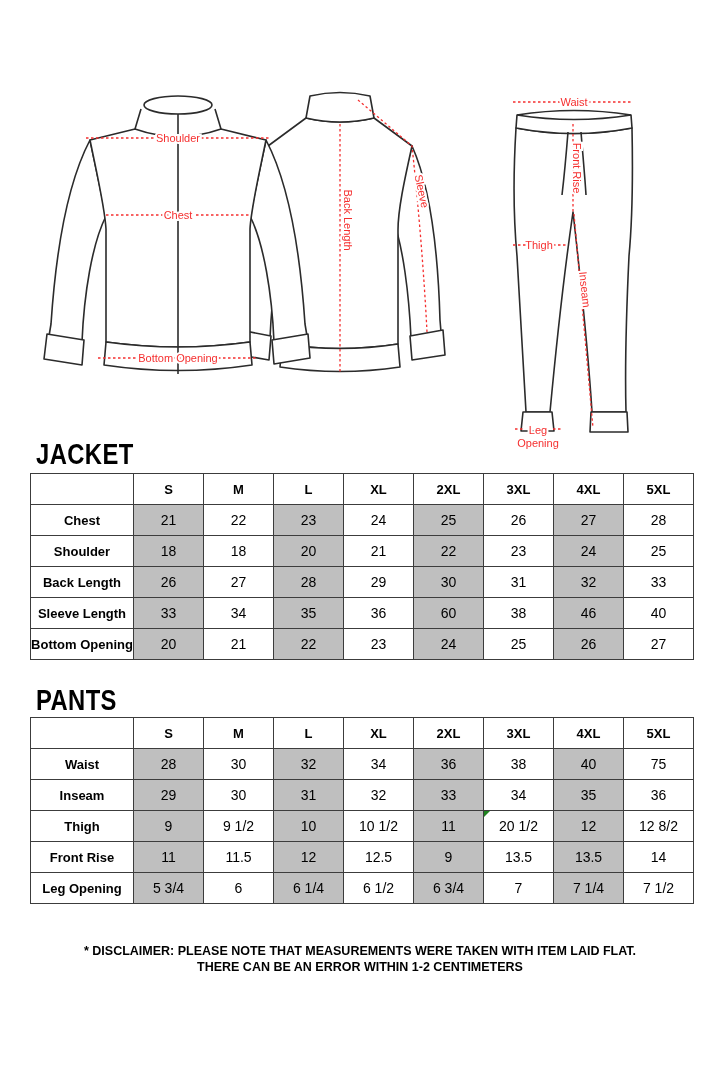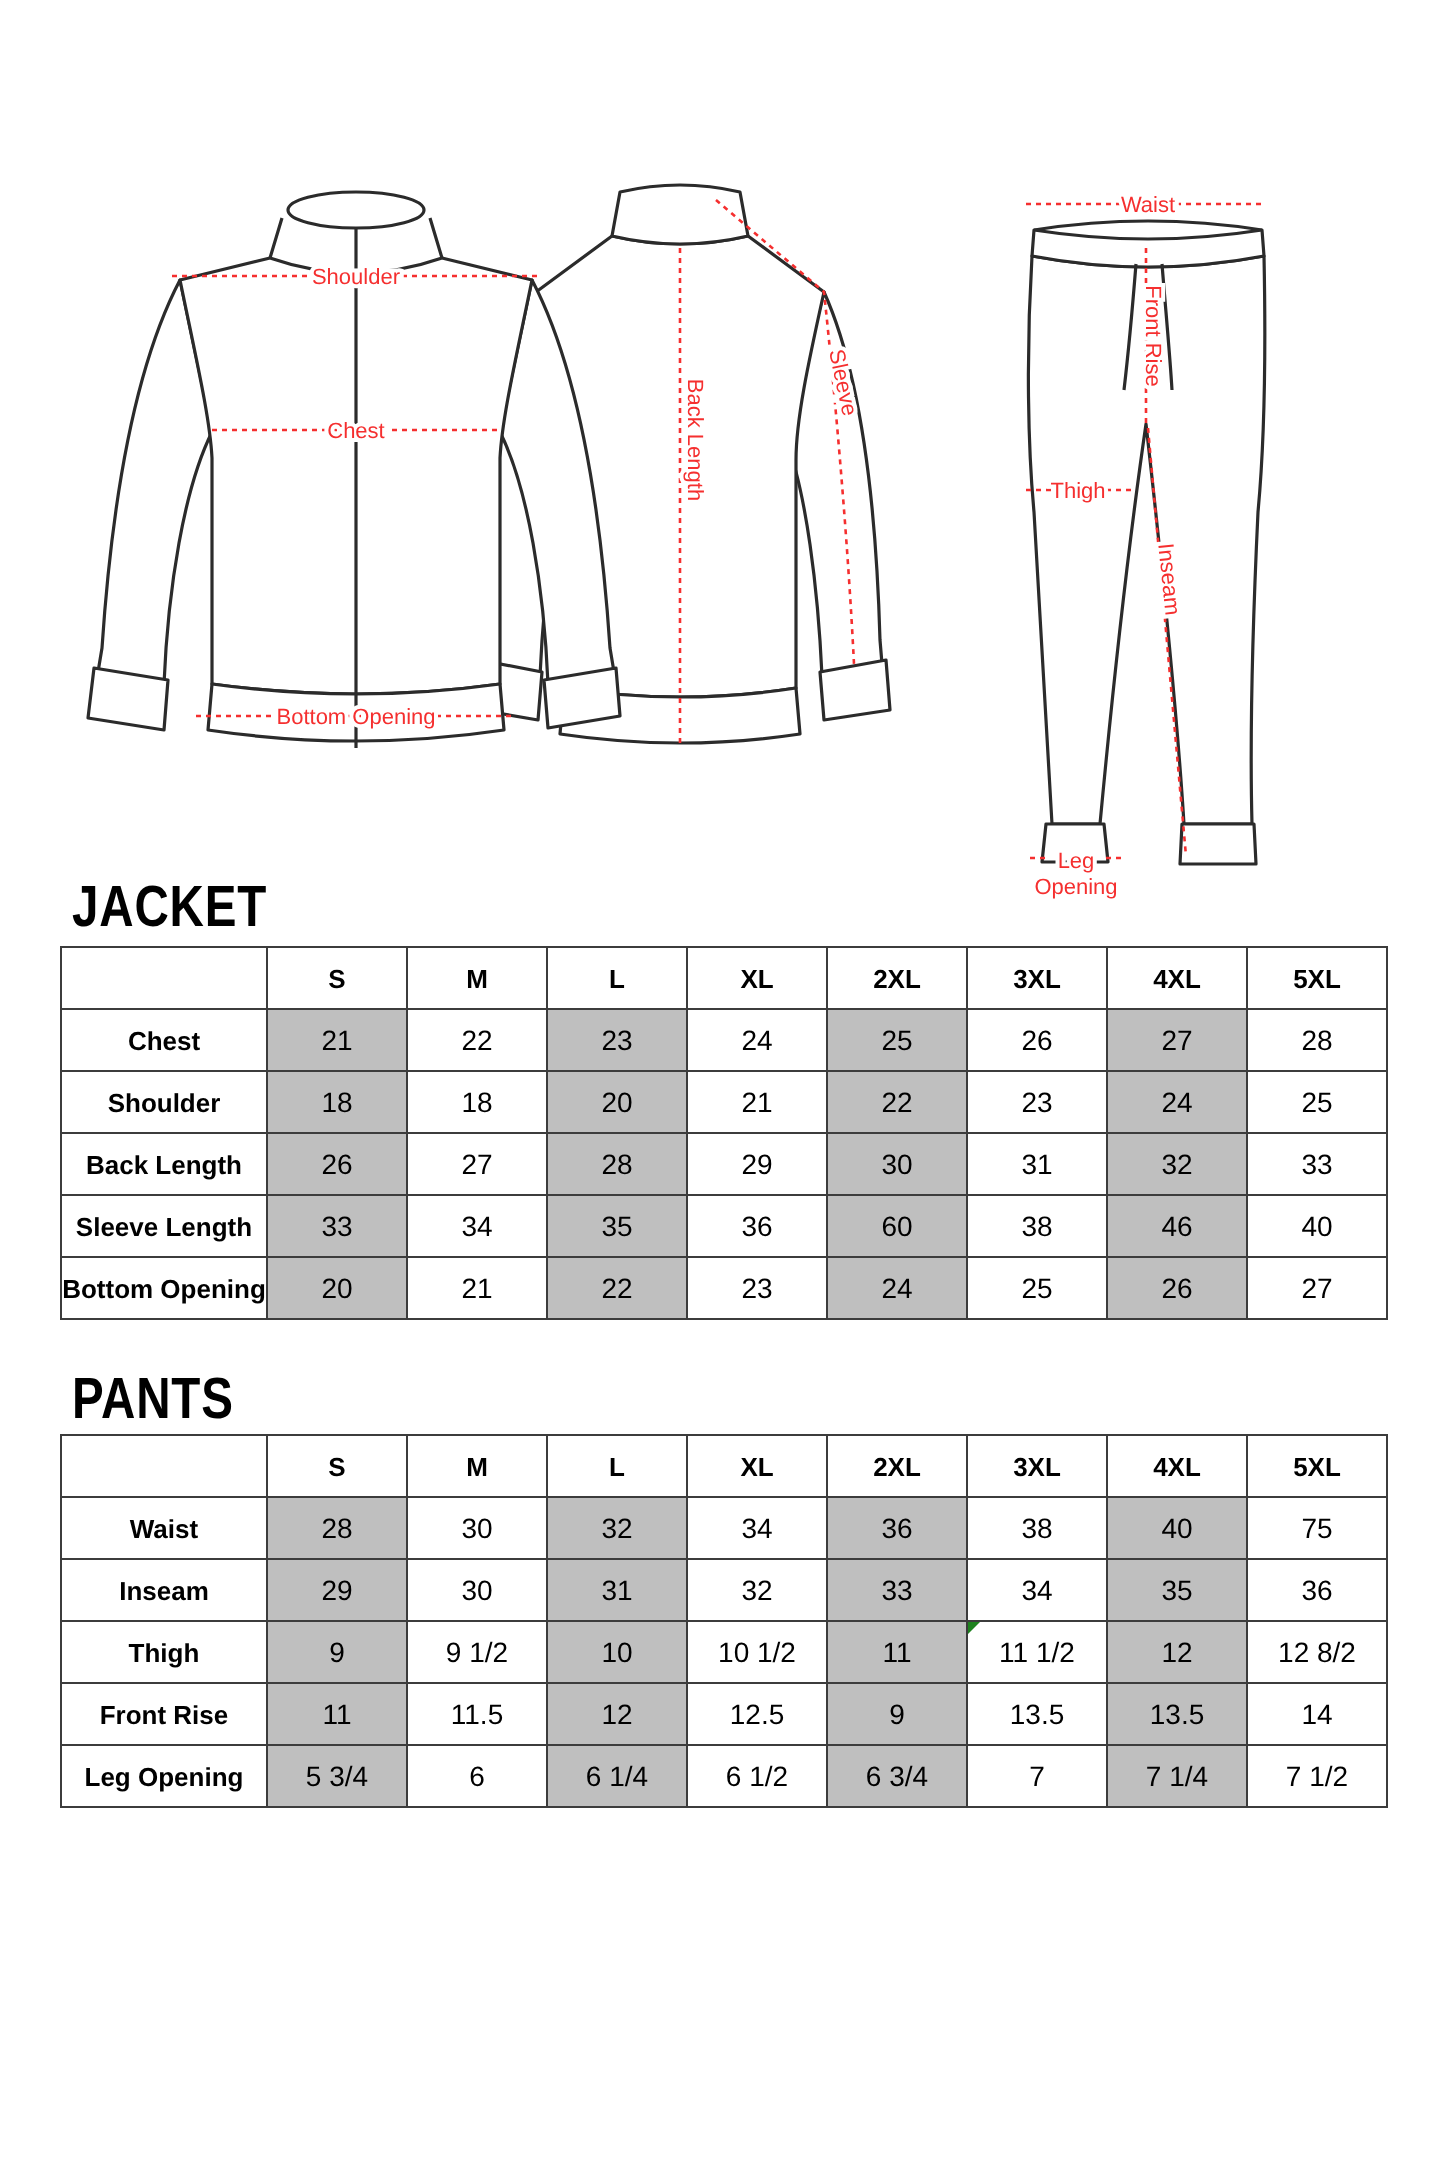--- a/index.html
+++ b/index.html
@@ -240,21 +240,21 @@
         <td class="g">35</td>
         <td>36</td>
       </tr>
       <tr>
         <th>Thigh</th>
         <td class="g">9</td>
         <td>9 1/2</td>
         <td class="g">10</td>
         <td>10 1/2</td>
         <td class="g">11</td>
-        <td class="notecell"><span>11 1/2</span><i class="corner-mark"></i></td>
+        <td class="notecell"><span>20 1/2</span><i class="corner-mark"></i></td>
         <td class="g">12</td>
         <td>12 8/2</td>
       </tr>
       <tr>
         <th>Front Rise</th>
         <td class="g">11</td>
         <td>11.5</td>
         <td class="g">12</td>
         <td>12.5</td>
         <td class="g">9</td>
@@ -269,14 +269,18 @@
         <td class="g">6 1/4</td>
         <td>6 1/2</td>
         <td class="g">6 3/4</td>
         <td>7</td>
         <td class="g">7 1/4</td>
         <td>7 1/2</td>
       </tr>
     </tbody>
   </table>
 
+  <div class="disclaimer">
+    <div>* DISCLAIMER: PLEASE NOTE THAT MEASUREMENTS WERE TAKEN WITH ITEM LAID FLAT.</div>
+    <div>THERE CAN BE AN ERROR WITHIN 1-2 CENTIMETERS</div>
+  </div>
 
 </div>
 
 </body></html>

